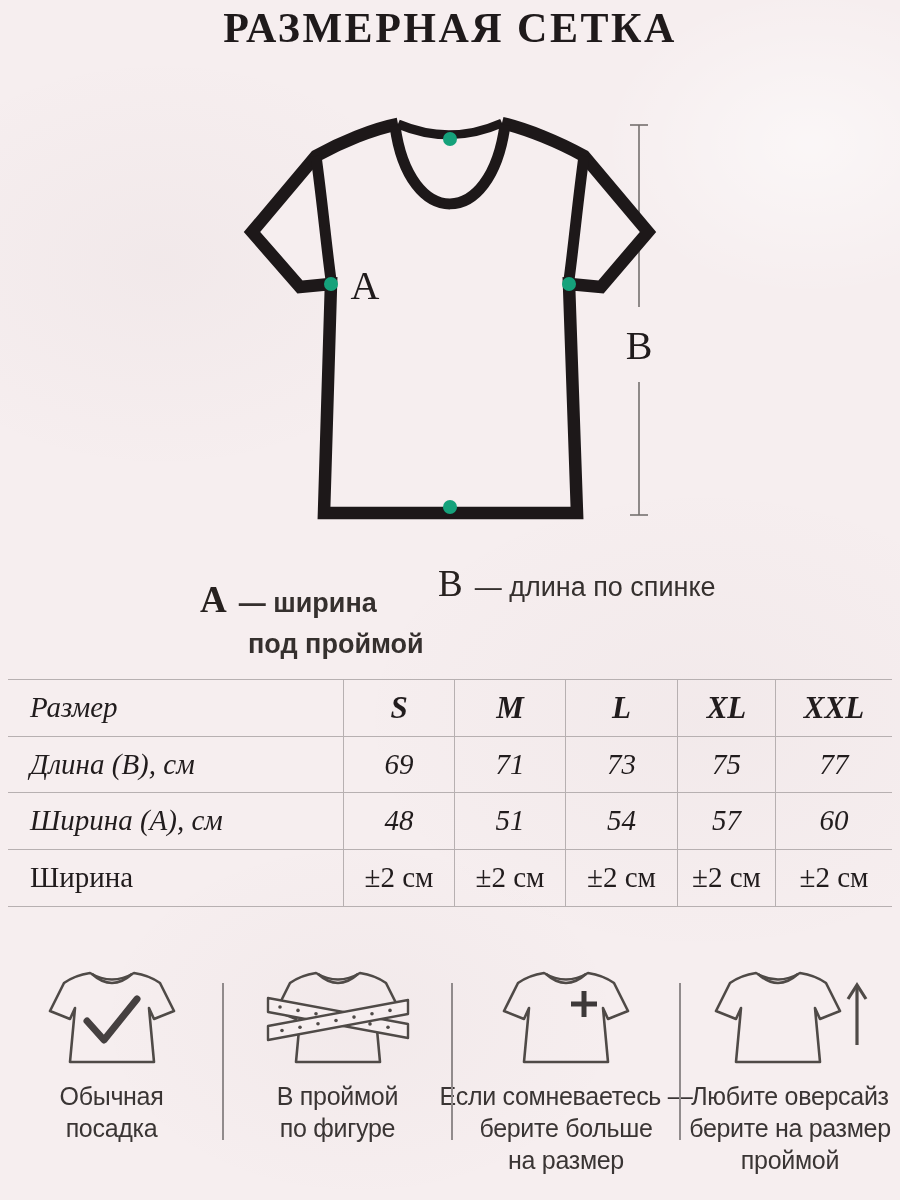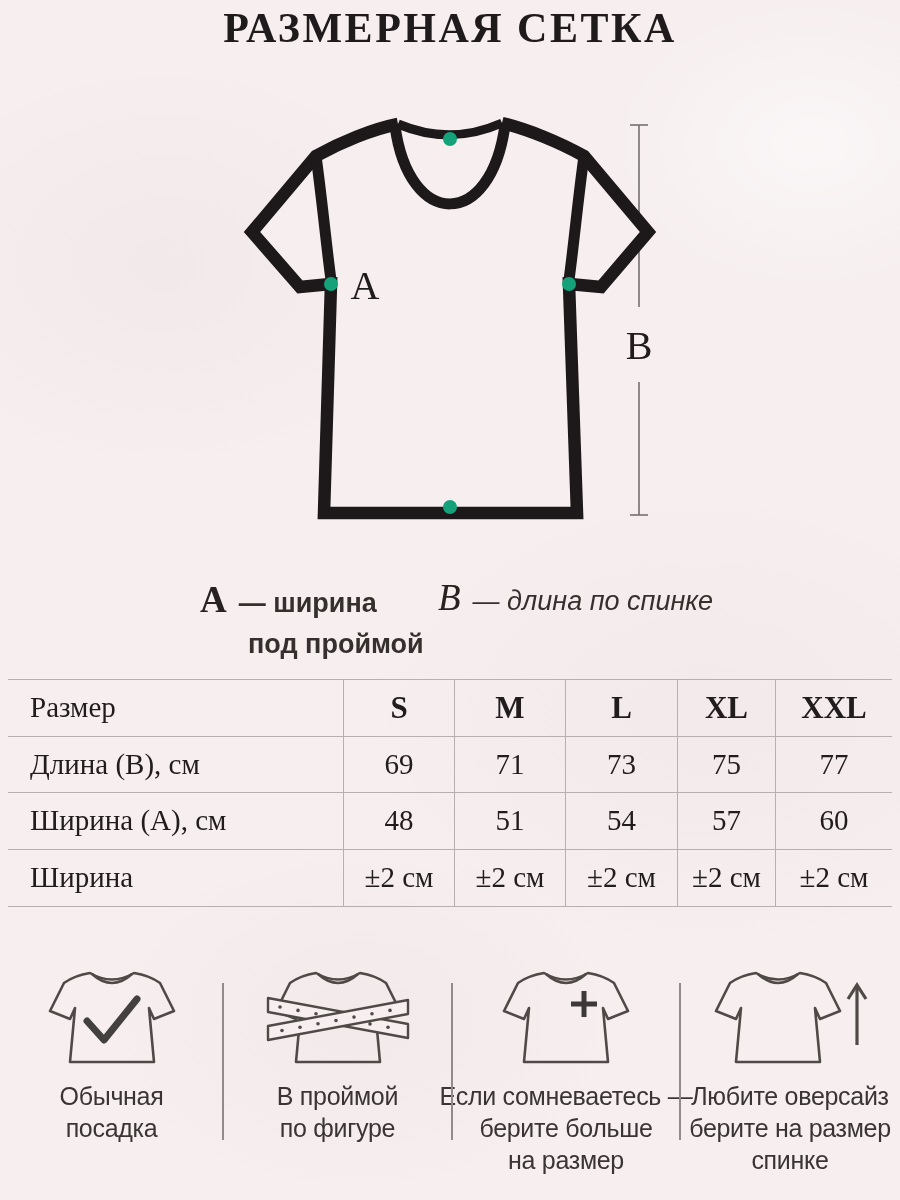--- a/index.html
+++ b/index.html
@@ -20,33 +20,33 @@
   }
   .title {
     position:absolute; top:4px; left:0; width:100%;
     text-align:center; font-size:42px; letter-spacing:2.5px; font-weight:600;
     color:#1f1a1b;
   }
   .diagram { position:absolute; left:225px; top:95px; }
 
   
   .legend-a { position:absolute; left:200px; top:578px;font-weight:bold; }
-  .legend-b { position:absolute; left:438px; top:576px;font-style:italic; }
+  .legend-b { position:absolute; left:438px; top:562px; }
   .legend-letter { font-family:"Liberation Serif","DejaVu Serif",serif; font-size:37px; color:#27211f; }
   .legend-txt { font-family:"Liberation Sans","DejaVu Sans",sans-serif; font-size:27px; color:#35302e; }
   .legend-l1 .legend-txt { margin-left:12px; }
   .legend-l2 { margin-left:48px; margin-top:8px; }
 
   
   .size-table {
     position:absolute; left:8px; top:679px; width:884px;
     border-top:1.5px solid #b7b0b1; border-bottom:1.5px solid #b7b0b1;
   }
   .t-row { display:grid; grid-template-columns:335px 111px 111px 112px 98px 117px; height:56.5px; }
-  .t-row:not(:last-child) { border-bottom:1.5px solid #b7b0b1; }
+  .t-row:not(:last-child) { border-bottom:1.5px solid #b7b0b1;font-style:italic; }
   .t-cell {
     display:flex; align-items:center; justify-content:center;
     font-size:29px; color:#211c1d; border-left:1.5px solid #b7b0b1;
   }
   .t-cell.first { justify-content:flex-start; padding-left:22px; border-left:none; }
   .t-row.head .t-cell { font-size:31px; font-weight:600; }
   .t-row.head .t-cell.first { font-weight:normal; font-size:29px; }
 
   
   .footer { position:absolute; left:0; top:955px; width:828px; display:grid; grid-template-columns:223px 229px 228px 220px; }
@@ -237,21 +237,21 @@
           <path d="M60,13 Q80,31 100,13"></path>
         </g>
         <g fill="none" stroke="#4f4a47" stroke-width="3.2" stroke-linejoin="miter">
           <line x1="147" y1="84" x2="147" y2="26"></line>
           <path d="M138,38 L147,24 L156,38"></path>
         </g>
       </svg>
       <div class="f-caption">
         <span>Любите оверсайз</span>
         <span>берите на размер</span>
-        <span>спинке</span>
+        <span>проймой</span>
       </div>
     </div>
   </div>
 
   <div class="f-divider d1"></div>
   <div class="f-divider d2"></div>
   <div class="f-divider d3"></div>
 
 </div>
 

